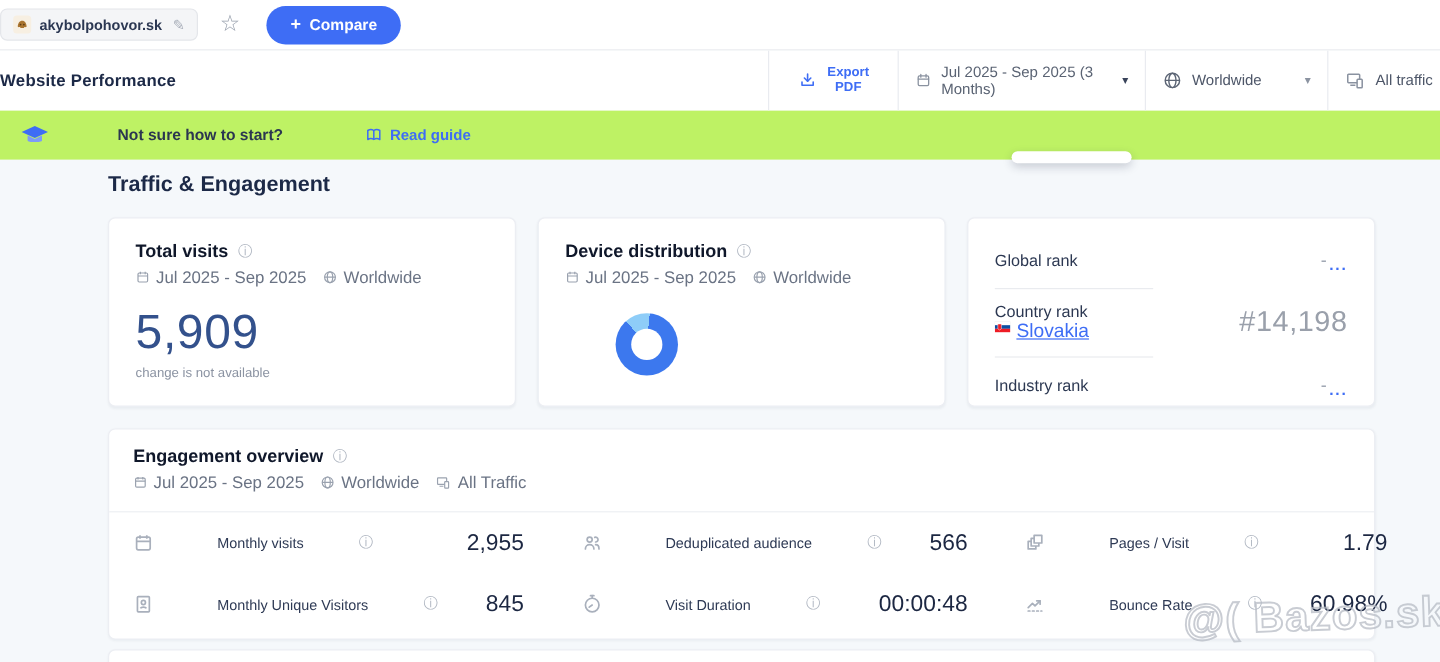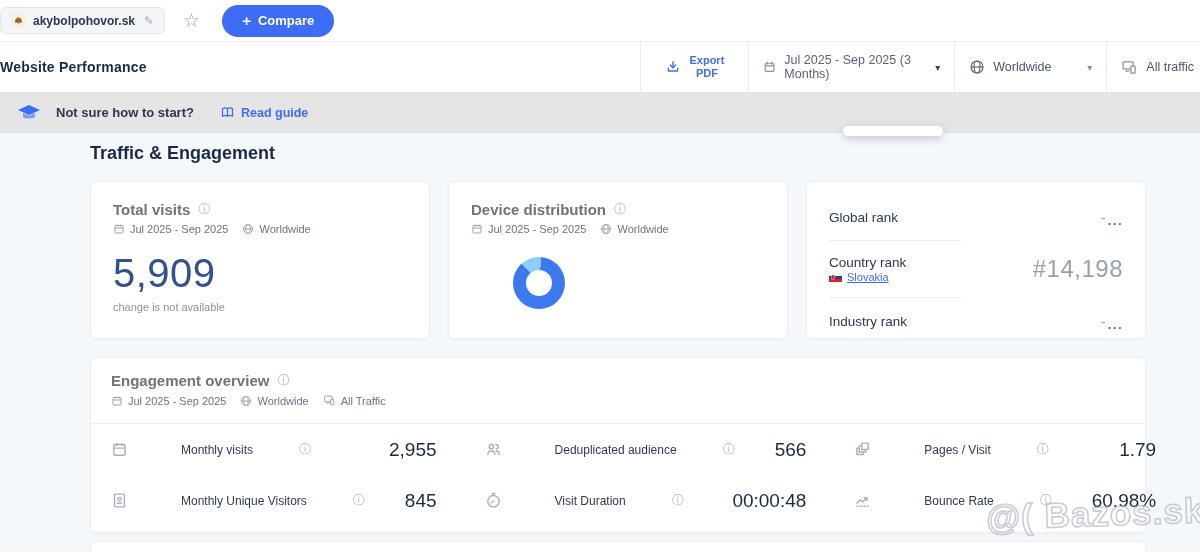--- a/index.html
+++ b/index.html
@@ -30,44 +30,44 @@
   .hc-item { display:flex; align-items:center; gap:8px; border-left:1px solid #e9ebf0; padding:0 14px; font-size:12.5px; color:#4d5668; cursor:pointer; }
   .export-item { color:#3e6df5; font-weight:bold; font-size:11px; padding:0 24px; }
   .export-label { text-align:center; line-height:1.15; }
   .date-item { width:206px; color:#5a6373; }
   .caret { font-size:10px; color:#39435a; }
   .region-item { width:152px; }
   .region-item .caret { margin-left:auto; color:#8b93a1; }
   .traffic-item { padding-right:6px; }
 
   
-  .guide-banner { position:absolute; top:92px; left:0; width:1200px; height:41px; background:#e5e5e5;
-    display:flex; align-items:center; z-index:3; }
+  .guide-banner { position:absolute; top:92px; left:0; width:1200px; height:41px; background:#bef264;
+    display:flex; align-items:center; z-index:3;gap:42px; }
   .banner-icon { margin-left:17px; }
   .banner-text { margin-left:15px; font-size:13px; font-weight:600; color:#2b3650; }
   .read-guide { margin-left:26px; display:flex; align-items:center; gap:6px; color:#3e6df5; font-size:12.5px; font-weight:bold; cursor:pointer; }
 
   .floating-pill { position:absolute; left:843px; top:126px; width:100px; height:10px; background:#fff;
     border-radius:5px; box-shadow:0 3px 8px rgba(30,40,70,.22); z-index:6; }
 
   
   .section-title { position:absolute; left:90px; top:143px; font-size:18px; font-weight:bold; color:#1c2947; }
 
   .card { position:absolute; background:#fff; border:1px solid #eceef3; border-radius:6px;
     box-shadow:0 1px 2px rgba(25,35,65,.05); }
   .card-total   { left:90px;  top:181px; width:340px; height:158px; padding:19px 22px; }
   .card-device  { left:448px; top:181px; width:340px; height:158px; padding:19px 22px; }
   .card-ranks   { left:806px; top:181px; width:340px; height:158px; padding:14px 22px; }
   .card-engage  { left:90px;  top:357px; width:1056px; height:176px; }
   .card-bottom  { left:90px;  top:541px; width:1056px; height:30px; }
 
   .card-title-row { display:flex; align-items:center; gap:8px; }
-  .card-title { font-size:15px; font-weight:bold; color:#737373; }
+  .card-title { font-size:15px; font-weight:bold; color:#0f172a; }
   .info-glyph { font-size:12px; color:#aeb5c0; font-family:"DejaVu Sans",sans-serif; cursor:pointer; }
-  .card-sub { display:flex; align-items:center; gap:5px; margin-top:5px; font-size:11px; color:#6a7384;text-align:center; }
+  .card-sub { display:flex; align-items:center; gap:5px; margin-top:5px; font-size:14px; color:#6a7384;text-align:center; }
   .card-sub .gap { width:4px; }
 
   .big-value { margin-top:16px; font-size:40px; font-weight:300; color:#33518c; letter-spacing:.5px; }
   .note { margin-top:5px; font-size:11px; color:#8b93a2; }
 
   
   .device-body { display:flex; align-items:center; margin-top:22px; }
   .donut { width:52px; height:52px; border-radius:50%; margin-left:42px; position:relative; }
   .donut::after { content:""; position:absolute; inset:13px; background:#fff; border-radius:50%; }
   .legend { margin-left:72px; display:flex; flex-direction:column; gap:9px; }
@@ -77,21 +77,21 @@
   .legend-val { color:#9aa2af; }
 
   
   .rank-row { display:flex; align-items:center; min-height:42px; position:relative; }
   .rank-divider { width:132px; height:1px; background:#e9ebef; margin:2px 0; }
   .rank-label { font-size:13.5px; color:#2c3852; }
   .rank-empty { margin-left:auto; display:flex; align-items:flex-start; gap:2px; }
   .rank-dash { color:#9aa2af; font-size:15px; }
   .rank-dots { color:#3e6df5; font-weight:bold; letter-spacing:1.5px; position:relative; top:4px; font-size:13px; cursor:pointer; }
   .country-block { display:flex; flex-direction:column; gap:1px; }
-  .country-link { display:flex; align-items:center; gap:5px; font-size:11px; color:#3e6df5; text-decoration:underline; cursor:pointer; }
+  .country-link { display:flex; gap:5px; font-size:16px; color:#3e6df5; text-decoration:underline; cursor:pointer; }
   .rank-value { margin-left:auto; font-size:24px; color:#9aa0ab; letter-spacing:.5px; }
 
   
   .engage-head { padding:14px 20px 0 20px; }
   .engage-divider { margin-top:16px; height:1px; background:#edeff3; width:100%; }
   .metrics-grid { display:grid; grid-template-columns:1fr 1fr 1fr; }
   .metric-cell { display:flex; align-items:center; height:51px; padding:0 28px 0 20px;gap:40px; }
   .metric-icon { color:#a9b0bc; margin-right:13px; flex:none; }
   .metric-label { font-size:12px; color:#2e3a55; margin-right:6px; white-space:nowrap; }
   .metric-value { margin-left:auto; font-size:19px; color:#1c2742; }

